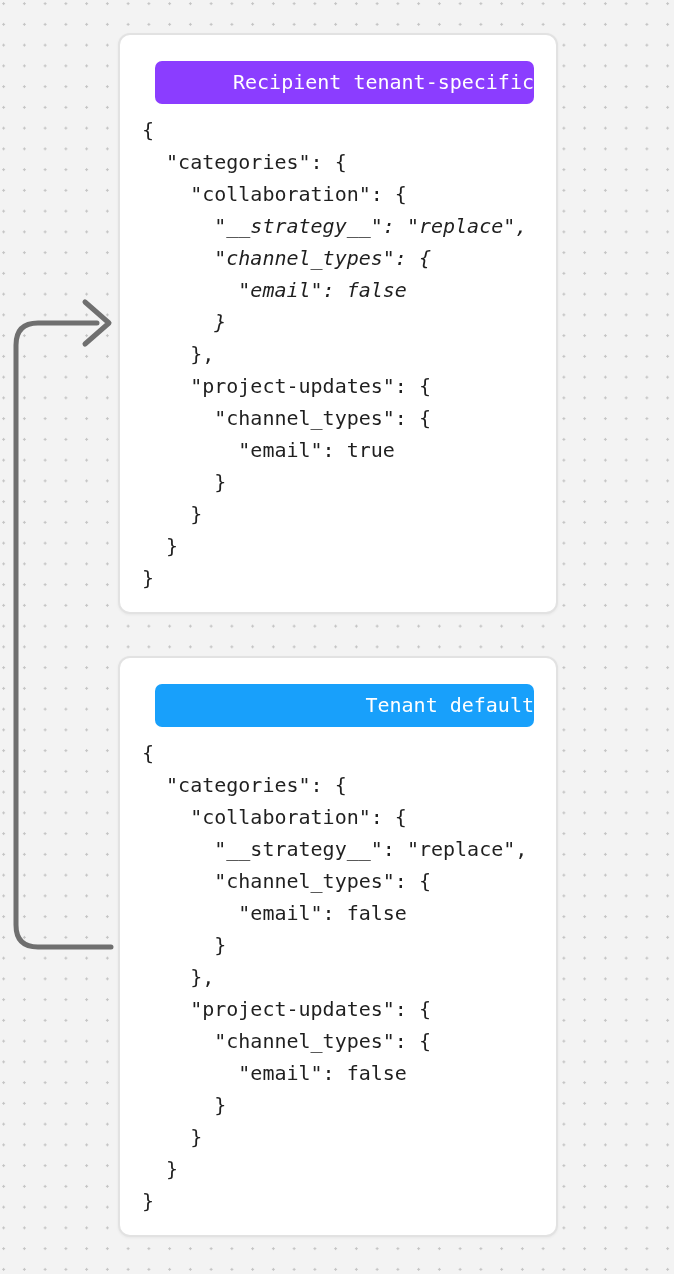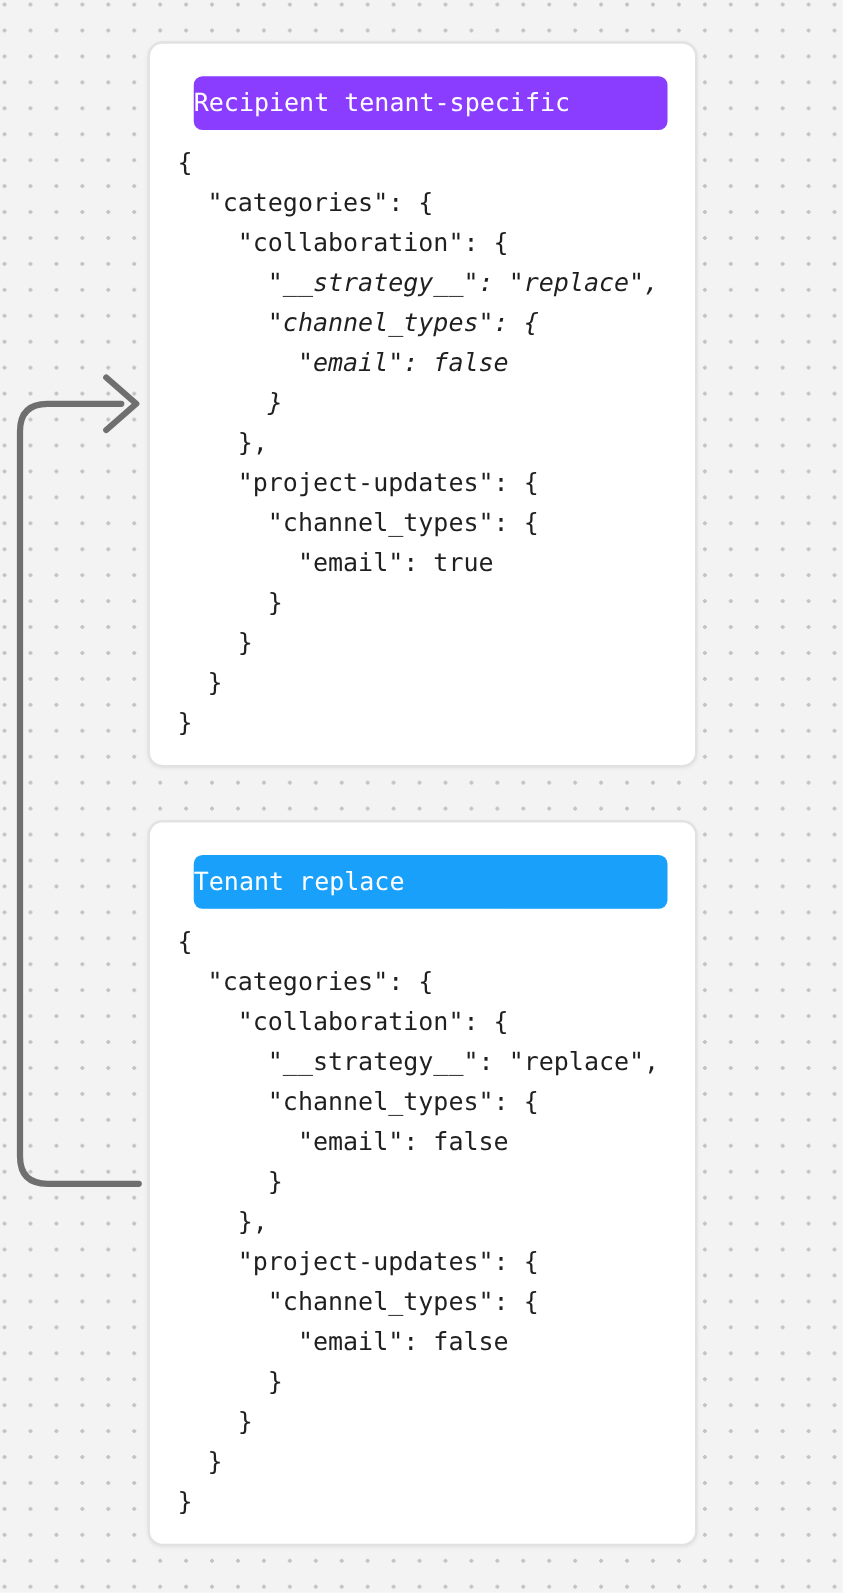--- a/index.html
+++ b/index.html
@@ -36,21 +36,21 @@
     box-shadow: 0 1px 3px rgba(0,0,0,0.05);
   }
   .card.top { top: 33px; }
   .card.bottom { top: 656px; }
   .badge {
     height: 43px;
     line-height: 43px;
     border-radius: 7px;
     color: #ffffff;
     font-size: 20px;
-    text-align: left;
+    text-align: right;
     white-space: pre;
     letter-spacing: 0;
     margin-left: 13px;
   }
   .code-block {
     margin-top: 10px;
     font-size: 20px;
     line-height: 32px;
     color: #1f1f1f;
   }
@@ -87,21 +87,21 @@
         <div class="code-line">      "channel_types": {</div>
         <div class="code-line">        "email": true</div>
         <div class="code-line">      }</div>
         <div class="code-line">    }</div>
         <div class="code-line">  }</div>
         <div class="code-line">}</div>
       </div>
   </div>
 
   <div class="card bottom">
-    <div class="badge" style="background-color: rgb(24, 160, 251);">Tenant replace</div>
+    <div class="badge" style="background-color: rgb(24, 160, 251);">Tenant default</div>
     <div class="code-block">
         <div class="code-line">{</div>
         <div class="code-line">  "categories": {</div>
         <div class="code-line">    "collaboration": {</div>
         <div class="code-line">      "__strategy__": "replace",</div>
         <div class="code-line">      "channel_types": {</div>
         <div class="code-line">        "email": false</div>
         <div class="code-line">      }</div>
         <div class="code-line">    },</div>
         <div class="code-line">    "project-updates": {</div>

